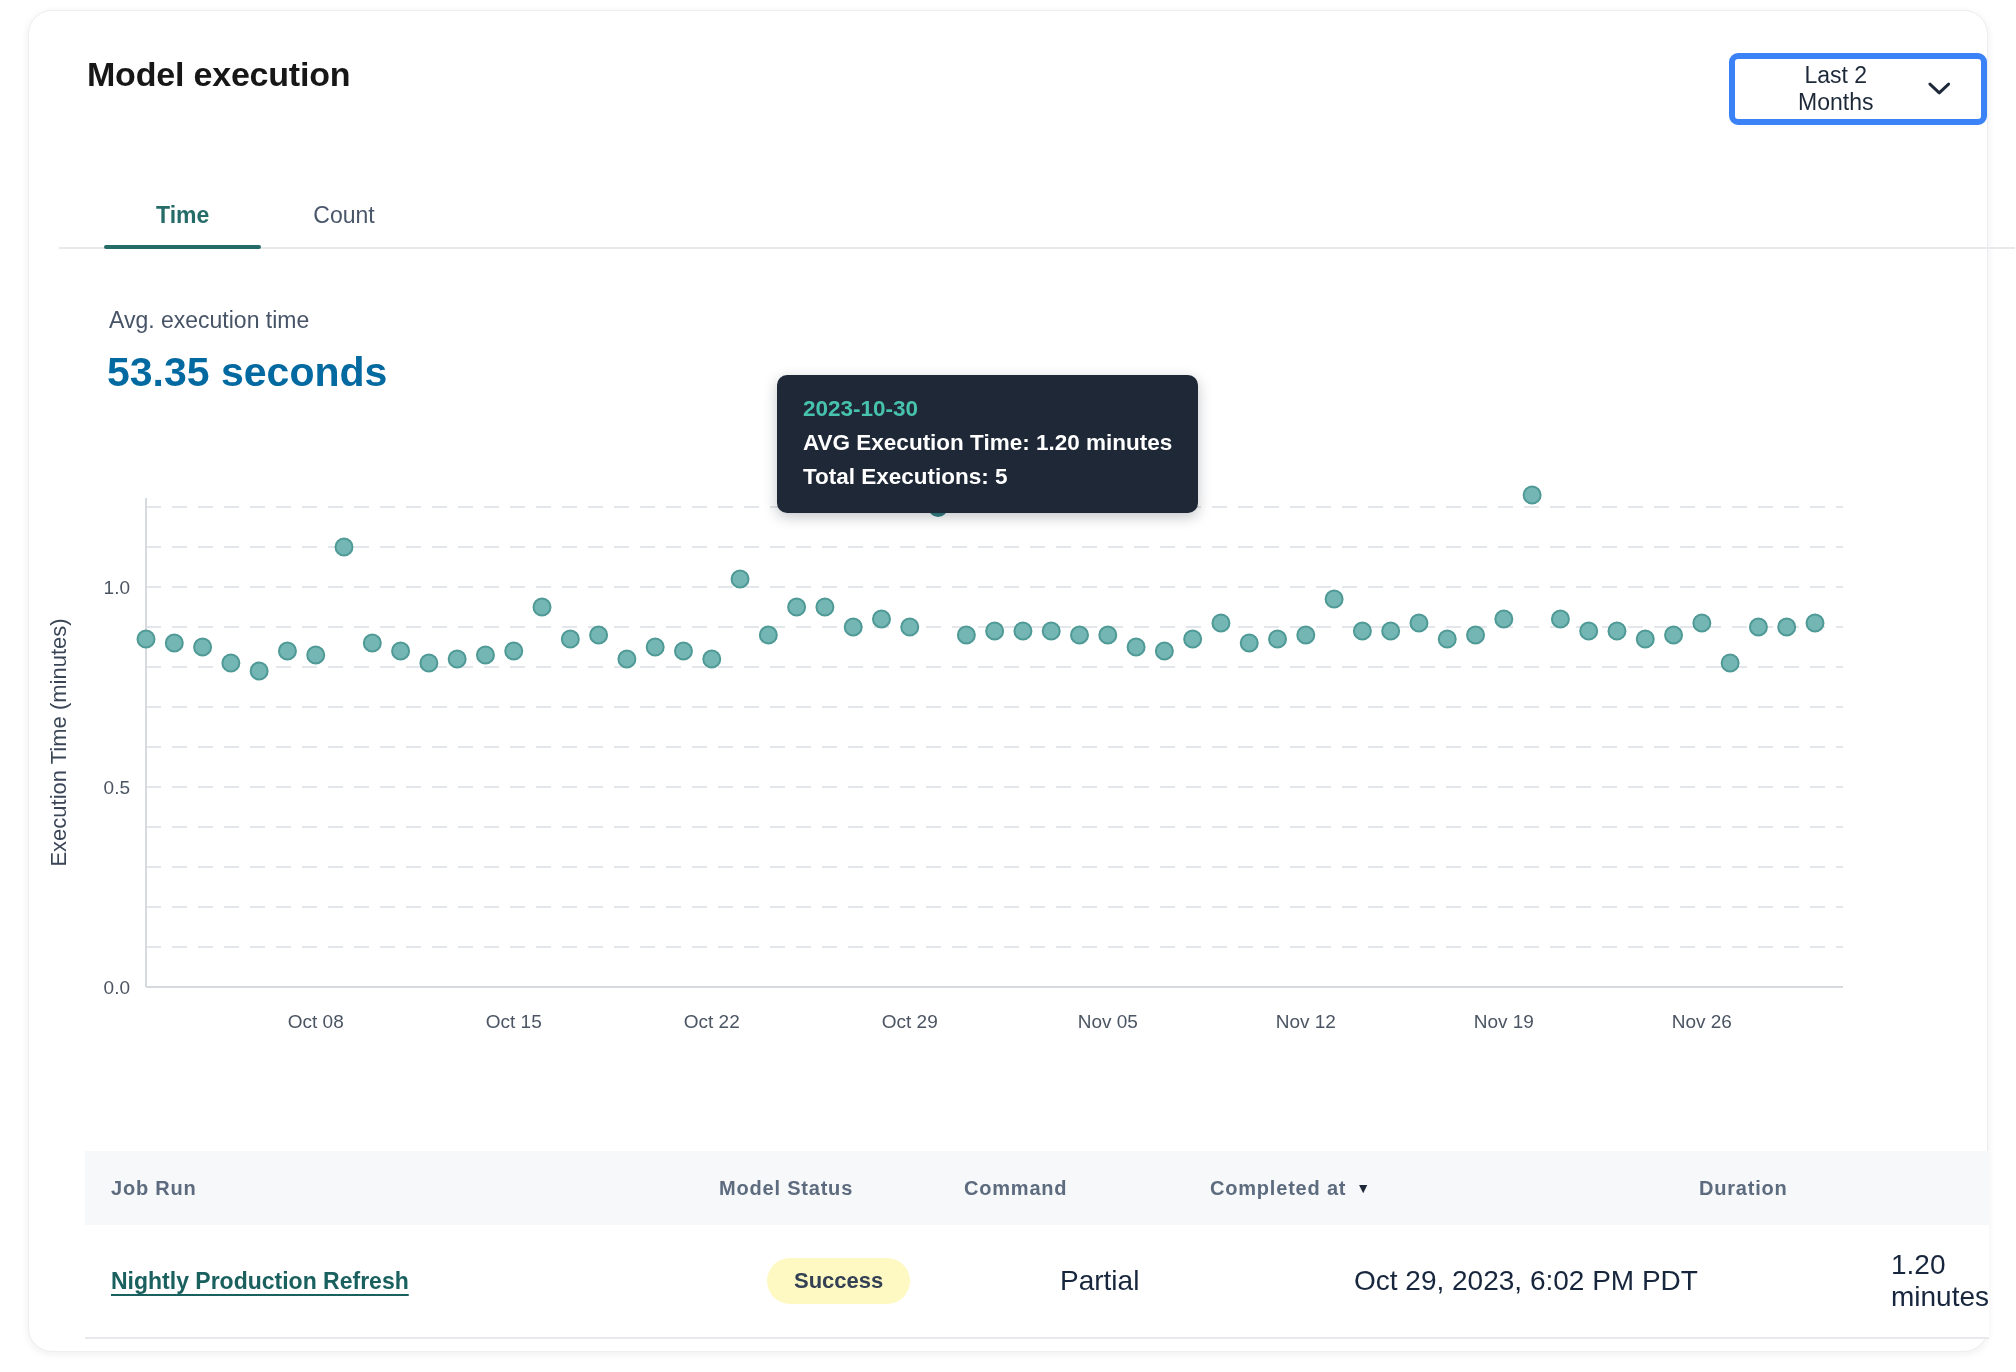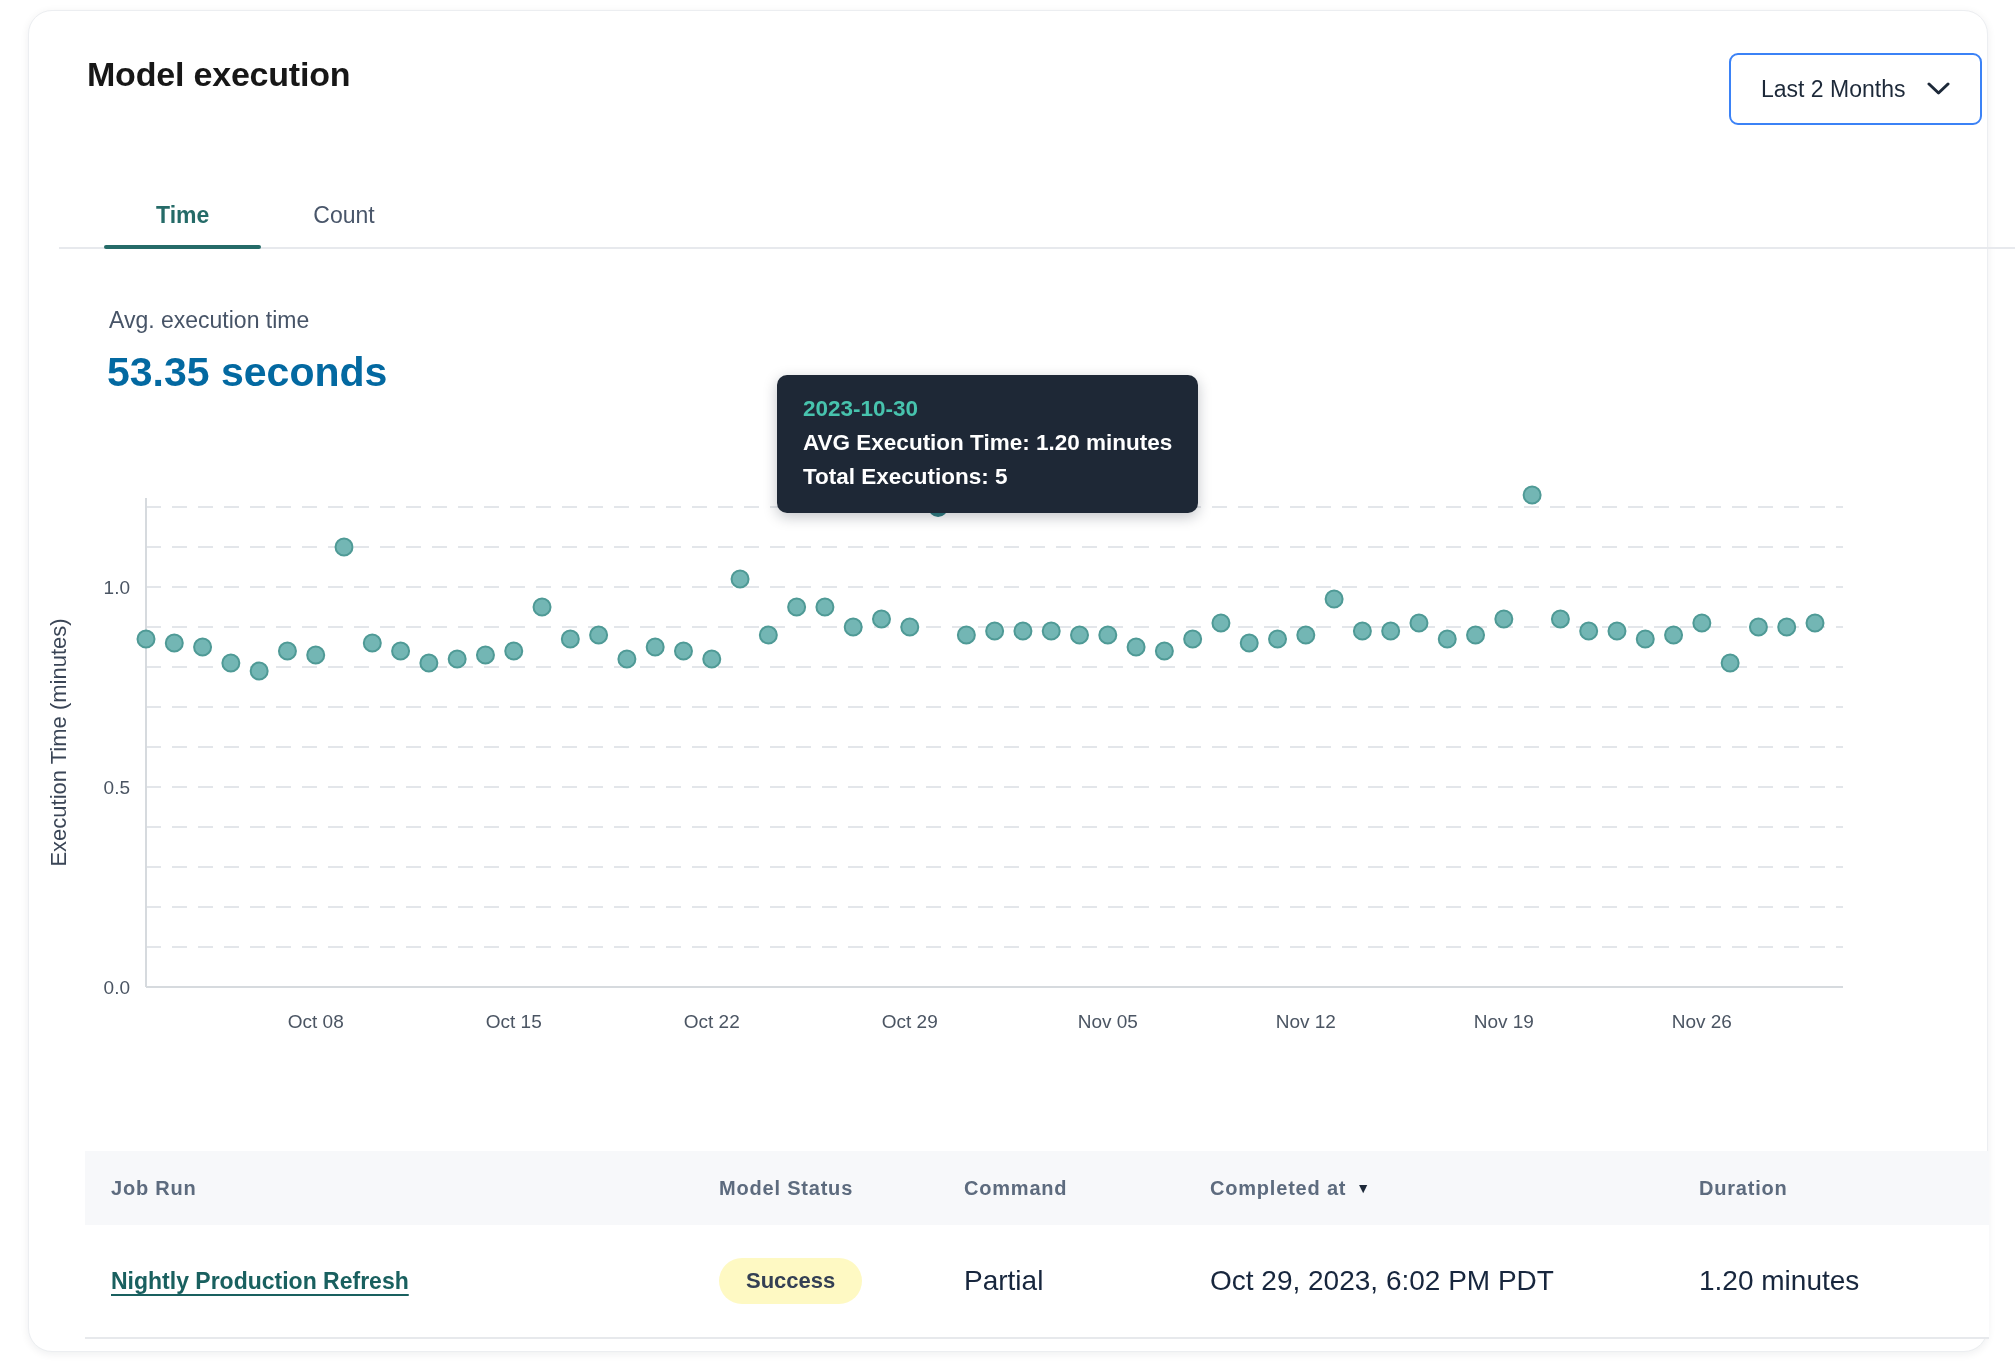--- a/index.html
+++ b/index.html
@@ -14,21 +14,21 @@
   }
 
   .page-title {
     position:absolute; left:58px; top:44px;
     font-size:34px; font-weight:600; color:#171717; letter-spacing:-.2px;
   }
 
   .range-btn {
     position:absolute; left:1700px; top:42px; height:72px;
     display:flex; align-items:center; gap:22px; padding:0 30px;
-    background:#ffffff; border:2px solid #3b82f6; border-radius:9px;
+    background:#ffffff; border:6px solid #3b82f6; border-radius:9px;
     font-family:"Liberation Sans", sans-serif;
     font-size:23px; font-weight:500; color:#1d2939; cursor:pointer;
   }
 
   .tabs {
     position:absolute; left:30px; top:172px; width:1956px; height:66px;
     display:flex; align-items:stretch; padding-left:45px;
     border-bottom:2px solid #e7e9ed;
   }
   .tab {
@@ -67,20 +67,21 @@
     display:flex; align-items:center; gap:10px; cursor:pointer;
   }
   .sort-icon { font-size:14px; color:#1d2939; }
 
   .tbl-row {
     position:absolute; left:56px; top:1214px; width:1904px; height:114px;
     background:#ffffff; display:grid;
     grid-template-columns:608px 245px 246px 489px 1fr;
     align-items:center; padding-left:26px;
     border-bottom:2px solid #e7e9ec;
+    gap:48px;
   }
   .job-link {
     font-size:23px; font-weight:700; color:#19605f; text-decoration:underline;
     text-decoration-thickness:2px; text-underline-offset:5px; cursor:pointer; width:fit-content;
   }
   .badge {
     display:inline-flex; align-items:center; width:fit-content;
     padding:10px 27px; border-radius:999px; background:#fef9c3;
     font-size:22px; font-weight:600; color:#344054;
   }

